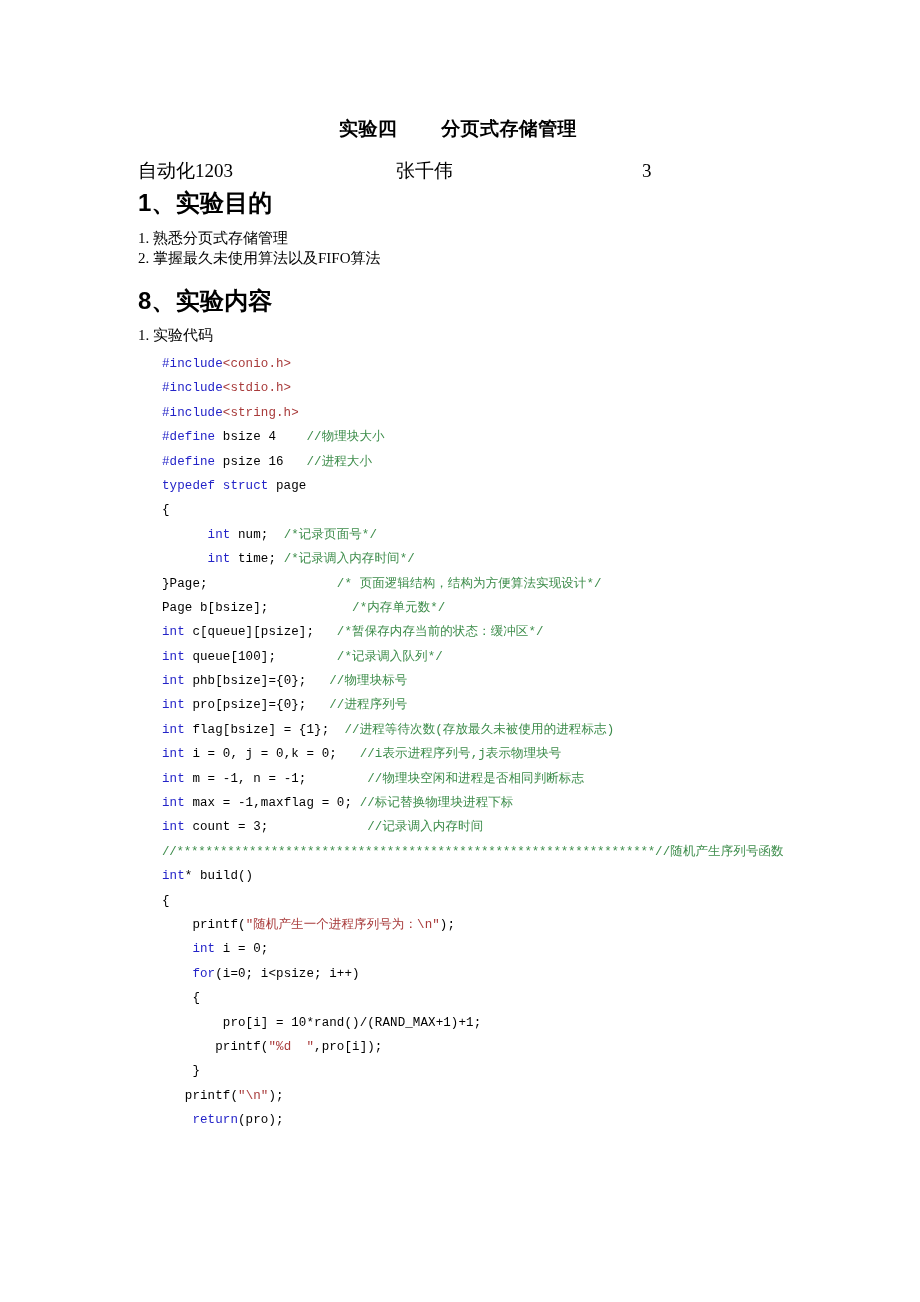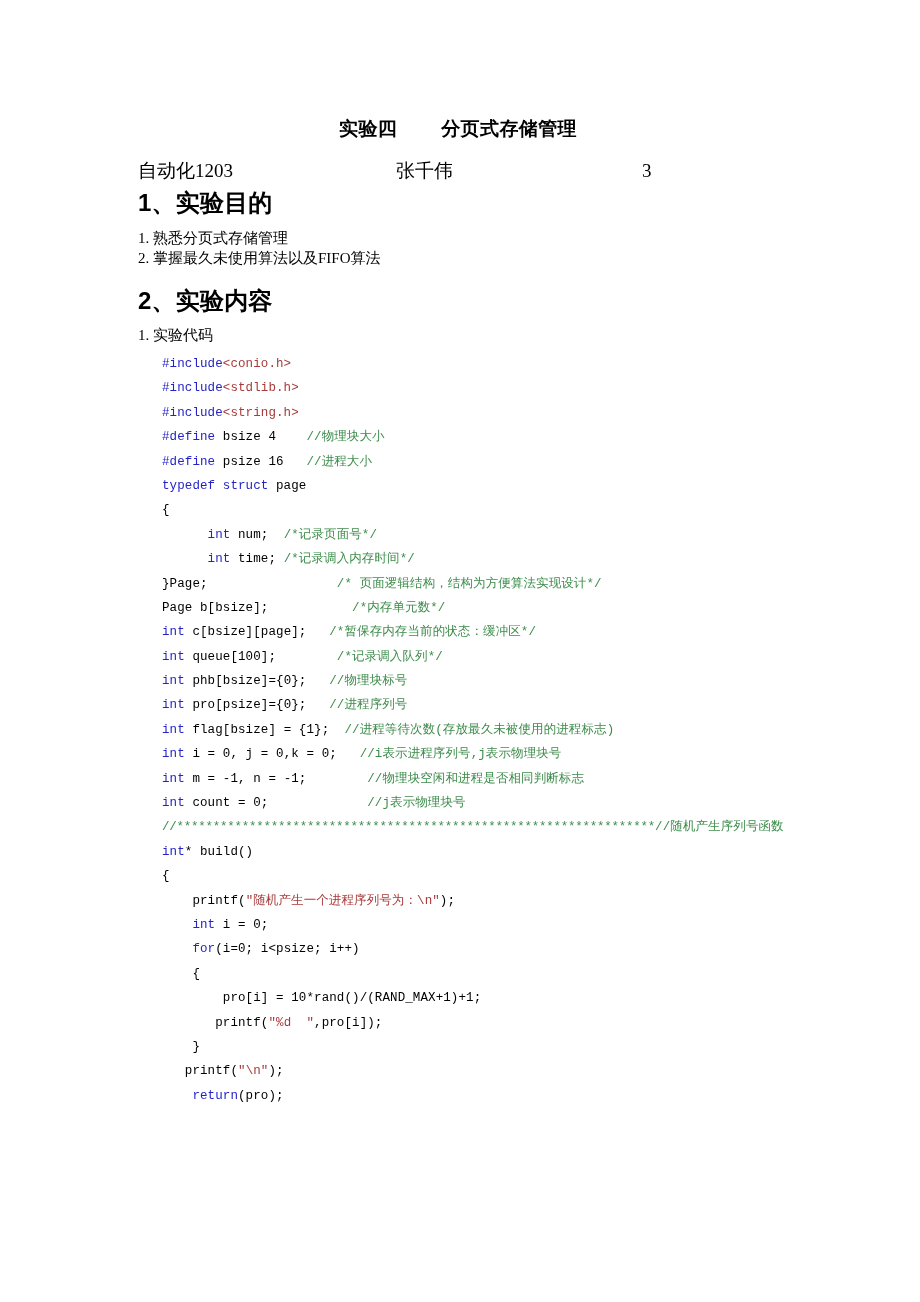--- a/index.html
+++ b/index.html
@@ -141,43 +141,44 @@
     <div class="info-row">
       <span class="info-class">自动化1203</span>
       <span class="info-name">张千伟</span>
       <span class="info-num">3</span>
     </div>
 
     <h2 class="sec-heading" id="h-goal">1、实验目的</h2>
     <div class="body-line" id="g1">1. 熟悉分页式存储管理</div>
     <div class="body-line" id="g2">2. 掌握最久未使用算法以及FIFO算法</div>
 
-    <h2 class="sec-heading" id="h-content">2、实验内容</h2>
+    <h2 class="sec-heading" id="h-content">8、实验内容</h2>
     <div class="body-line" id="c1">1. 实验代码</div>
 
     <div class="code" id="code-block">
         <span class="ln"><span class="kw">#include</span><span class="str">&lt;conio.h&gt;</span></span>
-        <span class="ln"><span class="kw">#include</span><span class="str">&lt;stdlib.h&gt;</span></span>
+        <span class="ln"><span class="kw">#include</span><span class="str">&lt;stdio.h&gt;</span></span>
         <span class="ln"><span class="kw">#include</span><span class="str">&lt;string.h&gt;</span></span>
         <span class="ln"><span class="kw">#define</span><span class="pln"> bsize 4</span><span class="pln">    </span><span class="cmt">//物理块大小</span></span>
         <span class="ln"><span class="kw">#define</span><span class="pln"> psize 16</span><span class="pln">   </span><span class="cmt">//进程大小</span></span>
         <span class="ln"><span class="kw">typedef struct</span><span class="pln"> page</span></span>
         <span class="ln"><span class="pln">{</span></span>
         <span class="ln"><span class="pln">      </span><span class="kw">int</span><span class="pln"> num;</span><span class="pln">  </span><span class="cmt">/*记录页面号*/</span></span>
         <span class="ln"><span class="pln">      </span><span class="kw">int</span><span class="pln"> time;</span><span class="pln"> </span><span class="cmt">/*记录调入内存时间*/</span></span>
         <span class="ln"><span class="pln">}Page;</span><span class="pln">                 </span><span class="cmt">/* 页面逻辑结构，结构为方便算法实现设计*/</span></span>
         <span class="ln"><span class="pln">Page b[bsize];</span><span class="pln">           </span><span class="cmt">/*内存单元数*/</span></span>
-        <span class="ln"><span class="kw">int</span><span class="pln"> c[bsize][page];</span><span class="pln">   </span><span class="cmt">/*暂保存内存当前的状态：缓冲区*/</span></span>
+        <span class="ln"><span class="kw">int</span><span class="pln"> c[queue][psize];</span><span class="pln">   </span><span class="cmt">/*暂保存内存当前的状态：缓冲区*/</span></span>
         <span class="ln"><span class="kw">int</span><span class="pln"> queue[100];</span><span class="pln">        </span><span class="cmt">/*记录调入队列*/</span></span>
         <span class="ln"><span class="kw">int</span><span class="pln"> phb[bsize]={0};</span><span class="pln">   </span><span class="cmt">//物理块标号</span></span>
         <span class="ln"><span class="kw">int</span><span class="pln"> pro[psize]={0};</span><span class="pln">   </span><span class="cmt">//进程序列号</span></span>
         <span class="ln"><span class="kw">int</span><span class="pln"> flag[bsize] = {1};</span><span class="pln">  </span><span class="cmt">//进程等待次数(存放最久未被使用的进程标志)</span></span>
         <span class="ln"><span class="kw">int</span><span class="pln"> i = 0, j = 0,k = 0;</span><span class="pln">   </span><span class="cmt">//i表示进程序列号,j表示物理块号</span></span>
         <span class="ln"><span class="kw">int</span><span class="pln"> m = -1, n = -1;</span><span class="pln">        </span><span class="cmt">//物理块空闲和进程是否相同判断标志</span></span>
-        <span class="ln"><span class="kw">int</span><span class="pln"> count = 0;</span><span class="pln">             </span><span class="cmt">//j表示物理块号</span></span>
+        <span class="ln"><span class="kw">int</span><span class="pln"> max = -1,maxflag = 0;</span><span class="pln"> </span><span class="cmt">//标记替换物理块进程下标</span></span>
+        <span class="ln"><span class="kw">int</span><span class="pln"> count = 3;</span><span class="pln">             </span><span class="cmt">//记录调入内存时间</span></span>
         <span class="ln"><span class="stars">//******************************************************************</span><span class="cmt">//随机产生序列号函数</span></span>
         <span class="ln"><span class="kw">int</span><span class="pln">* build()</span></span>
         <span class="ln"><span class="pln">{</span></span>
         <span class="ln"><span class="pln">    </span><span class="pln">printf(</span><span class="str">"随机产生一个进程序列号为：\n"</span><span class="pln">);</span></span>
         <span class="ln"><span class="pln">    </span><span class="kw">int</span><span class="pln"> i = 0;</span></span>
         <span class="ln"><span class="pln">    </span><span class="kw">for</span><span class="pln">(i=0; i&lt;psize; i++)</span></span>
         <span class="ln"><span class="pln">    </span><span class="pln">{</span></span>
         <span class="ln"><span class="pln">        </span><span class="pln">pro[i] = 10*rand()/(RAND_MAX+1)+1;</span></span>
         <span class="ln"><span class="pln">       </span><span class="pln">printf(</span><span class="str">"%d  "</span><span class="pln">,pro[i]);</span></span>
         <span class="ln"><span class="pln">    </span><span class="pln">}</span></span>

